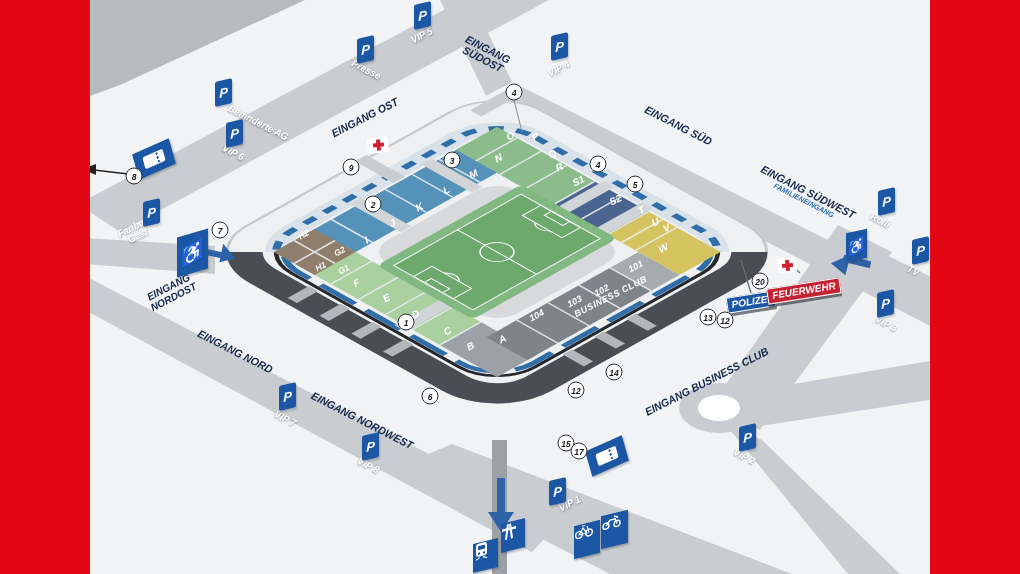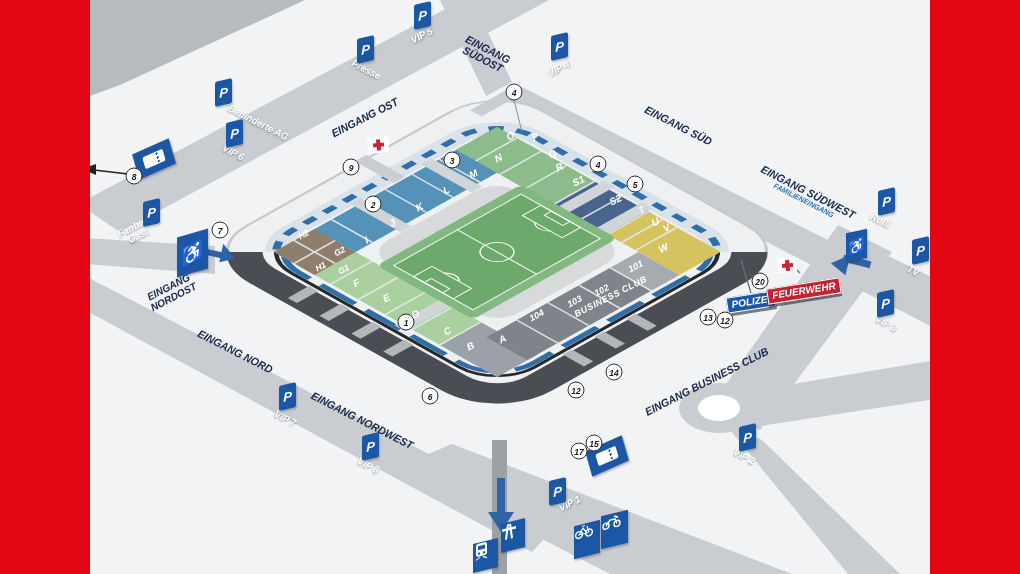--- a/index.html
+++ b/index.html
@@ -358,17 +358,17 @@
 <div class="gate" style="left:635px;top:184px;">5</div>
 <div class="gate" style="left:430px;top:396px;">6</div>
 <div class="gate" style="left:220px;top:230px;">7</div>
 <div class="gate" style="left:134px;top:176px;">8</div>
 <div class="gate" style="left:351px;top:167px;">9</div>
 <div class="gate" style="left:514px;top:92px;">4</div>
 <div class="gate" style="left:760px;top:281px;">20</div>
 <div class="gate" style="left:725px;top:304px;margin-top:16px;">12</div>
 <div class="gate" style="left:708px;top:317px;text-align:right;">13</div>
 <div class="gate" style="left:614px;top:372px;">14</div>
-<div class="gate" style="left:594px;top:443px;">15</div>
+<div class="gate" style="left:566px;top:443px;">15</div>
 <div class="gate" style="left:579px;top:451px;">17</div>
 <div class="gate" style="left:576px;top:390px;">12</div>
 
 </div>
 
 </body></html>

